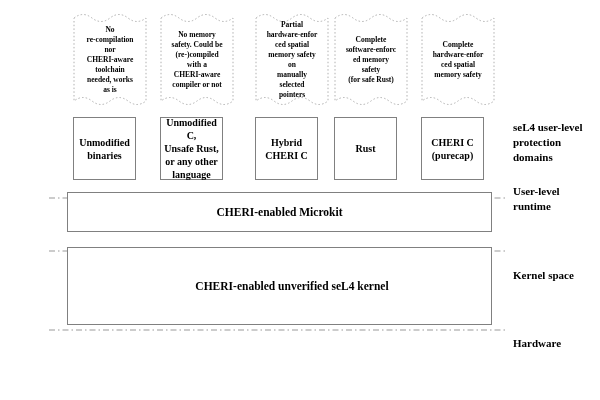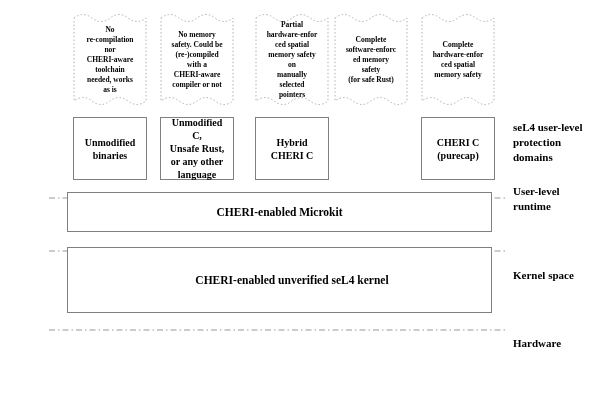--- a/index.html
+++ b/index.html
@@ -13,36 +13,36 @@
   .tape { position:absolute; top:10px; width:74px; height:99px; }
   .tape svg { position:absolute; left:0; top:0; }
   .tape .note {
     position:absolute; left:1px; right:1px; top:6px; bottom:6px;
     display:flex; align-items:center; justify-content:center;
     text-align:center; font-size:7.5px; font-weight:bold;
     line-height:10px; white-space:pre-line;
   }
   
   .dbox {
-    position:absolute; top:117px; width:74px; height:63px;
+    position:absolute; top:117px; width:63px; height:63px;
     border:1px solid #808080; box-sizing:border-box; background:#fff;
     display:flex; align-items:center; justify-content:center;
     text-align:center; font-weight:bold; font-size:10px; line-height:13px;
     white-space:pre-line;
   }
   .c0{left:44px}.c1{left:131px}.c2{left:226px}.c3{left:305px}.c4{left:392px}
   
   .layer {
     position:absolute; left:38px; width:425px;
     border:1px solid #808080; box-sizing:border-box; background:#fff;
     display:flex; align-items:center; justify-content:center;
     font-weight:bold; font-size:11.5px; text-align:right;
   }
   .layer-microkit { top:192px; height:40px; }
-  .layer-kernel   { top:247px; height:66px;padding-left:25px; }
+  .layer-kernel   { top:247px; height:78px;padding-left:25px; }
   .layer-hw       { top:327px; height:49px; }
   
   .sep { position:absolute; left:20px; width:458px; height:2px; }
   .sep-1{top:185px}.sep-2{top:238px}.sep-3{top:317px}
   
   .side {
     position:absolute; left:484px; width:114px; text-align:left;
     font-weight:bold; font-size:11px; line-height:15px; white-space:pre-line;
   }
   .s0{top:120px}.s1{top:184px}.s2{top:268px}.s3{top:336px}
@@ -110,20 +110,21 @@
 
   <div class="dbox c0">Unmodified
 binaries</div>
   <div class="dbox c1">Unmodified
 C,
 Unsafe Rust,
 or any other
 language</div>
   <div class="dbox c2">Hybrid
 CHERI C</div>
+  <div class="dbox c3">Rust</div>
   <div class="dbox c4">CHERI C
 (purecap)</div>
 
   <div class="sep sep-1">
     <svg width="458" height="2">
         <line x1="0" y1="1" x2="458" y2="1" stroke="#999999" stroke-width="1" stroke-dasharray="6 3 1.5 3"></line>
       </svg>
   </div>
   <div class="sep sep-2">
     <svg width="458" height="2">

